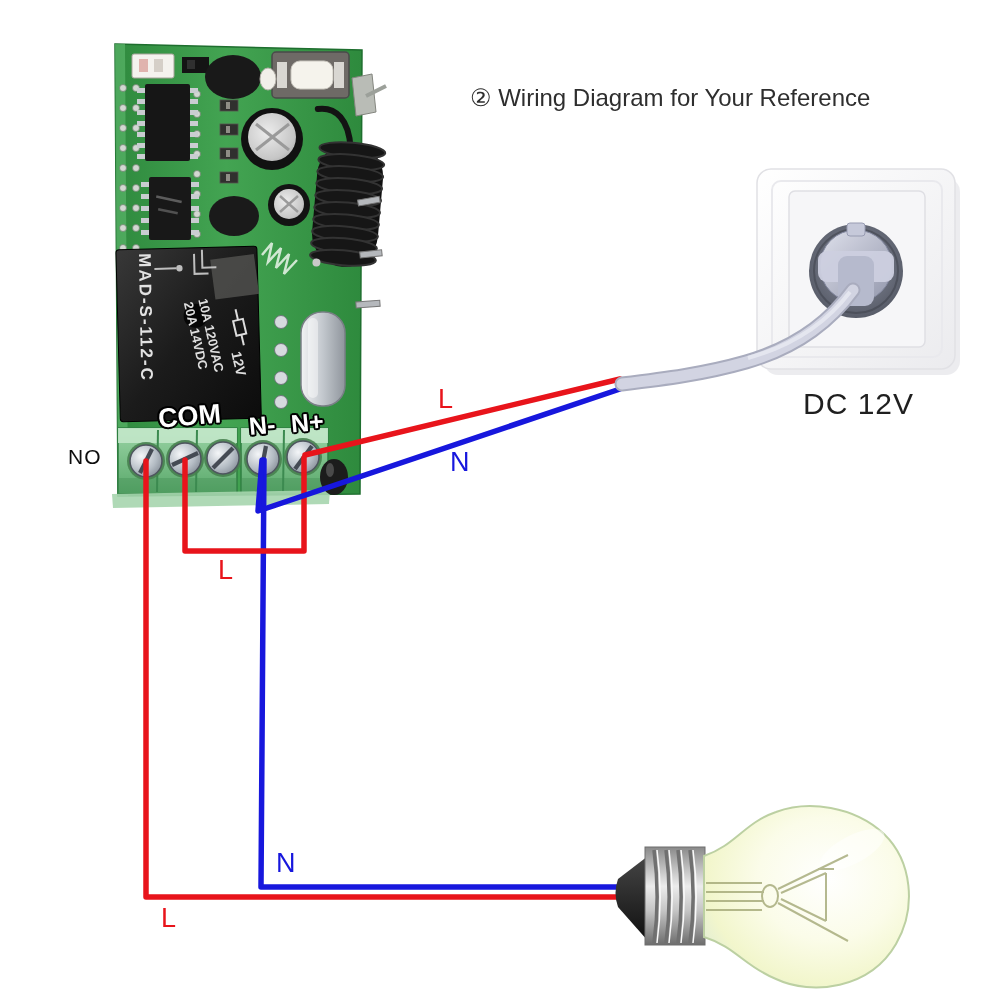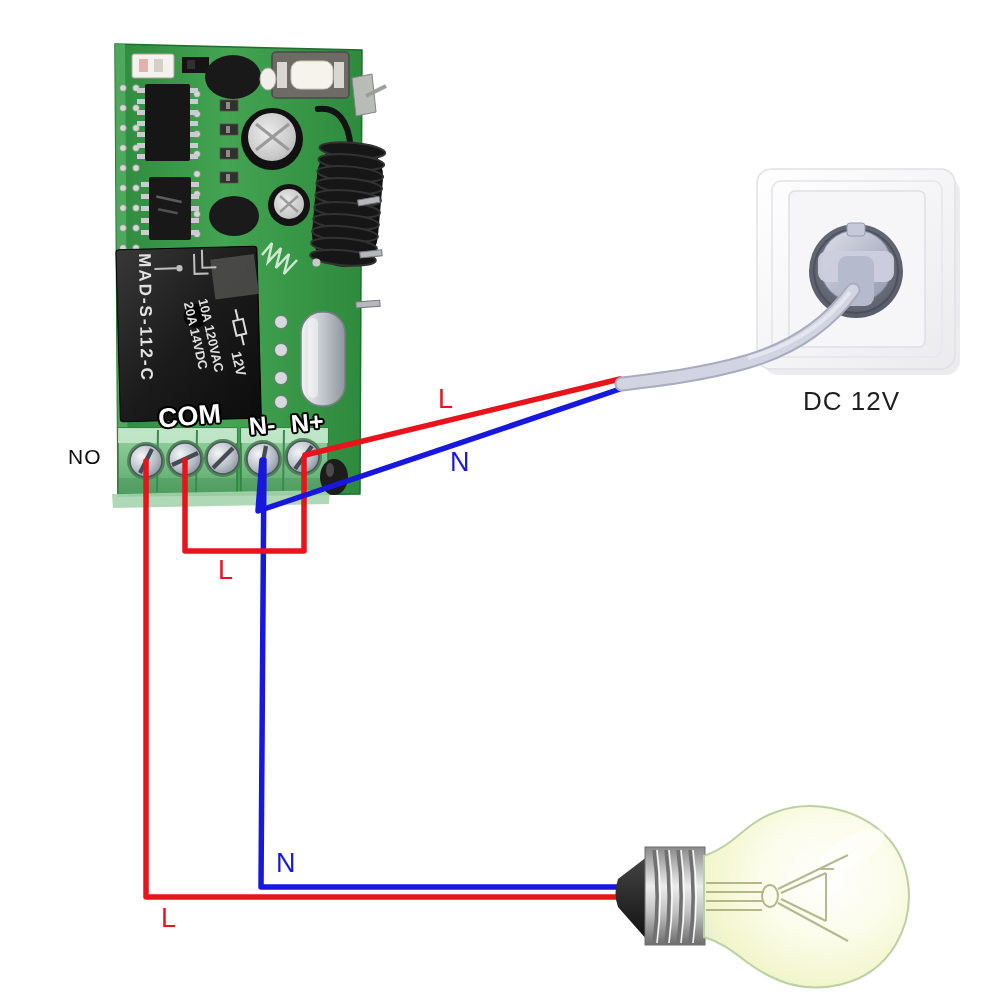--- a/index.html
+++ b/index.html
@@ -1,21 +1,21 @@
 <!DOCTYPE html>
 <html style="--live-wire: #e8141b; --neutral-wire: #1717dd; --pcb-green: #379946; --terminal-green: #7cc489; --background: #ffffff;"><head>
 <meta charset="utf-8">
 <style>
   html,body{margin:0;padding:0;background:#fff;}
   .stage{position:relative;width:1000px;height:1000px;background:var(--background,#fff);overflow:hidden;
          font-family:"Liberation Sans",sans-serif;}
   .stage svg{position:absolute;left:0;top:0;}
   .lbl{position:absolute;white-space:nowrap;line-height:1.05;}
   #title{left:470px;top:85px;font-size:24px;color:#2e2e2e;}
-  #dc12v{left:803px;top:388px;font-size:26px;color:#1f1f1f;letter-spacing:1px;}
+  #dc12v{left:803px;top:388px;font-size:30px;color:#1f1f1f;letter-spacing:1px;}
   #no-label{left:68px;top:446px;font-size:21px;color:#0d0d0d;letter-spacing:1px;}
   .term{color:#fff;font-weight:bold;
         text-shadow:-2px 0 0 #000,2px 0 0 #000,0 -2px 0 #000,0 2px 0 #000,
                     -1.5px -1.5px 0 #000,1.5px 1.5px 0 #000,-1.5px 1.5px 0 #000,1.5px -1.5px 0 #000;}
   #com-label{left:158px;top:402px;font-size:27px;transform:rotate(-5deg);}
   #nminus-label{left:249px;top:412px;font-size:25px;transform:rotate(-5deg);}
   #nplus-label{left:291px;top:409px;font-size:25px;transform:rotate(-5deg);}
   .txt-live{color:var(--live-wire,#e8141b);}
   .txt-neutral{color:var(--neutral-wire,#1717dd);}
   .wirelabel{font-size:27px;}
@@ -360,20 +360,21 @@
       <rect x="847" y="223" width="18" height="13" rx="3" fill="#c6c9da" stroke="#989cb2"></rect>
     </g>
     <g>
       <path d="M853,290 C826,327 788,350 746,362 C704,374 664,379 622,384" fill="none" stroke="#a9acbe" stroke-width="15" stroke-linecap="round"></path>
       <path d="M853,290 C826,327 788,350 746,362 C704,374 664,379 622,384" fill="none" stroke="#d2d4e2" stroke-width="11" stroke-linecap="round"></path>
       <path d="M850,292 C824,326 788,347 748,358" fill="none" stroke="#e9eaf2" stroke-width="4" opacity="0.8"></path>
     </g>
   </g>
 </svg>
 
+<div id="title" class="lbl">② Wiring Diagram for Your Reference</div>
 <div id="dc12v" class="lbl">DC 12V</div>
 <div id="no-label" class="lbl">NO</div>
 <div id="com-label" class="lbl term">COM</div>
 <div id="nminus-label" class="lbl term">N-</div>
 <div id="nplus-label" class="lbl term">N+</div>
 
 <div id="l-diag" class="lbl wirelabel txt-live">L</div>
 <div id="n-diag" class="lbl wirelabel txt-neutral">N</div>
 <div id="l-jumper" class="lbl wirelabel txt-live">L</div>
 <div id="n-bottom" class="lbl wirelabel txt-neutral">N</div>

